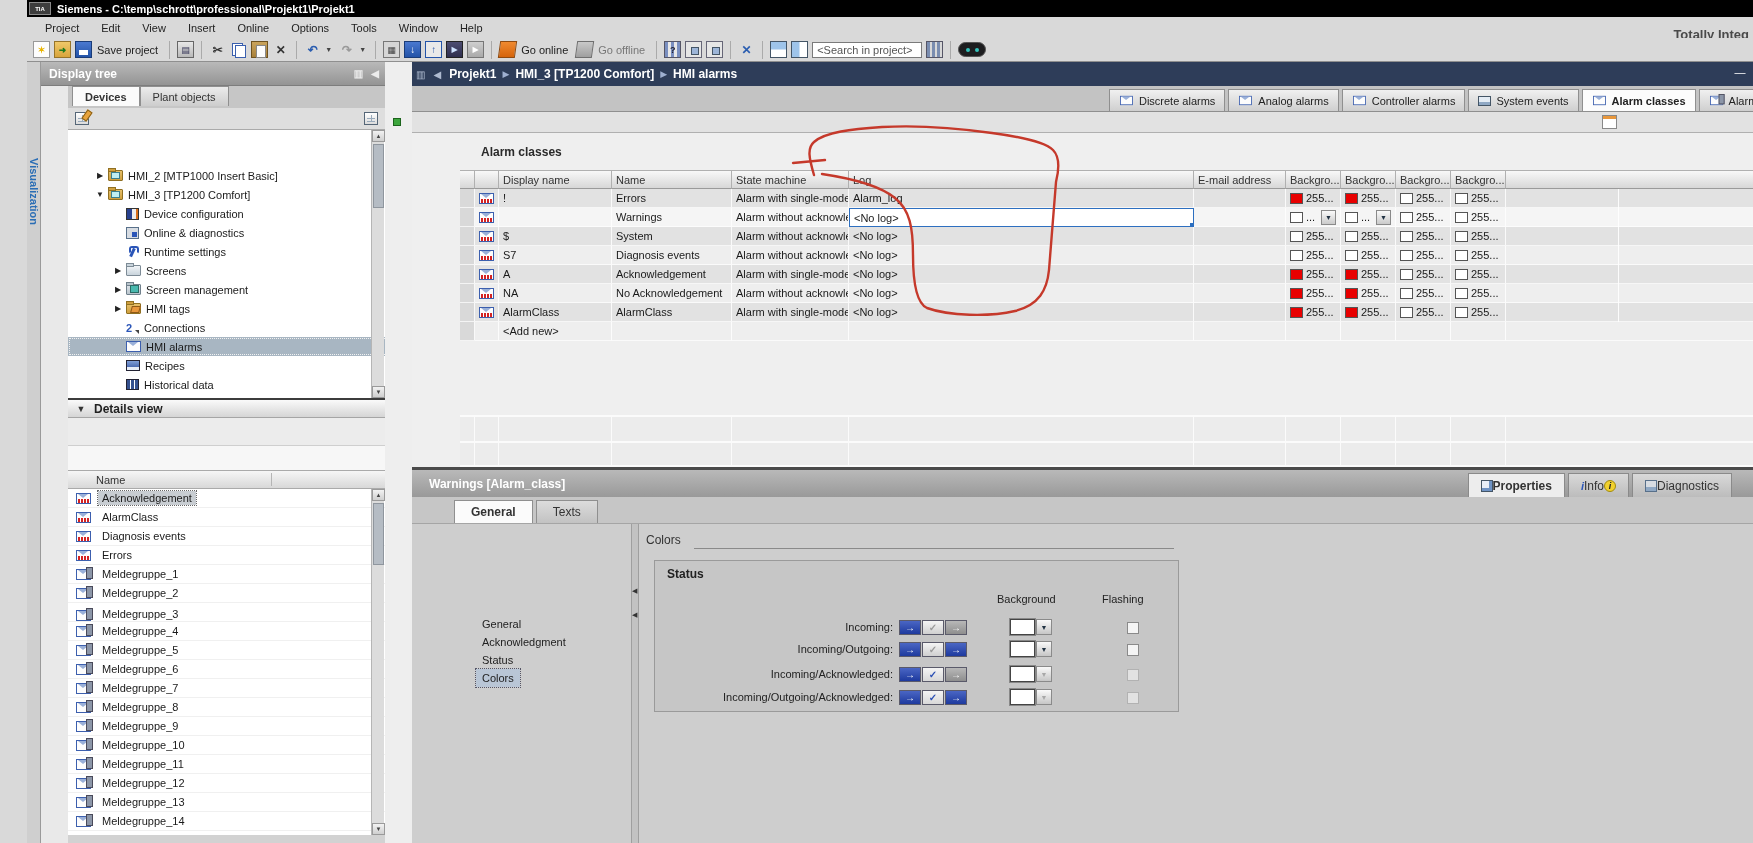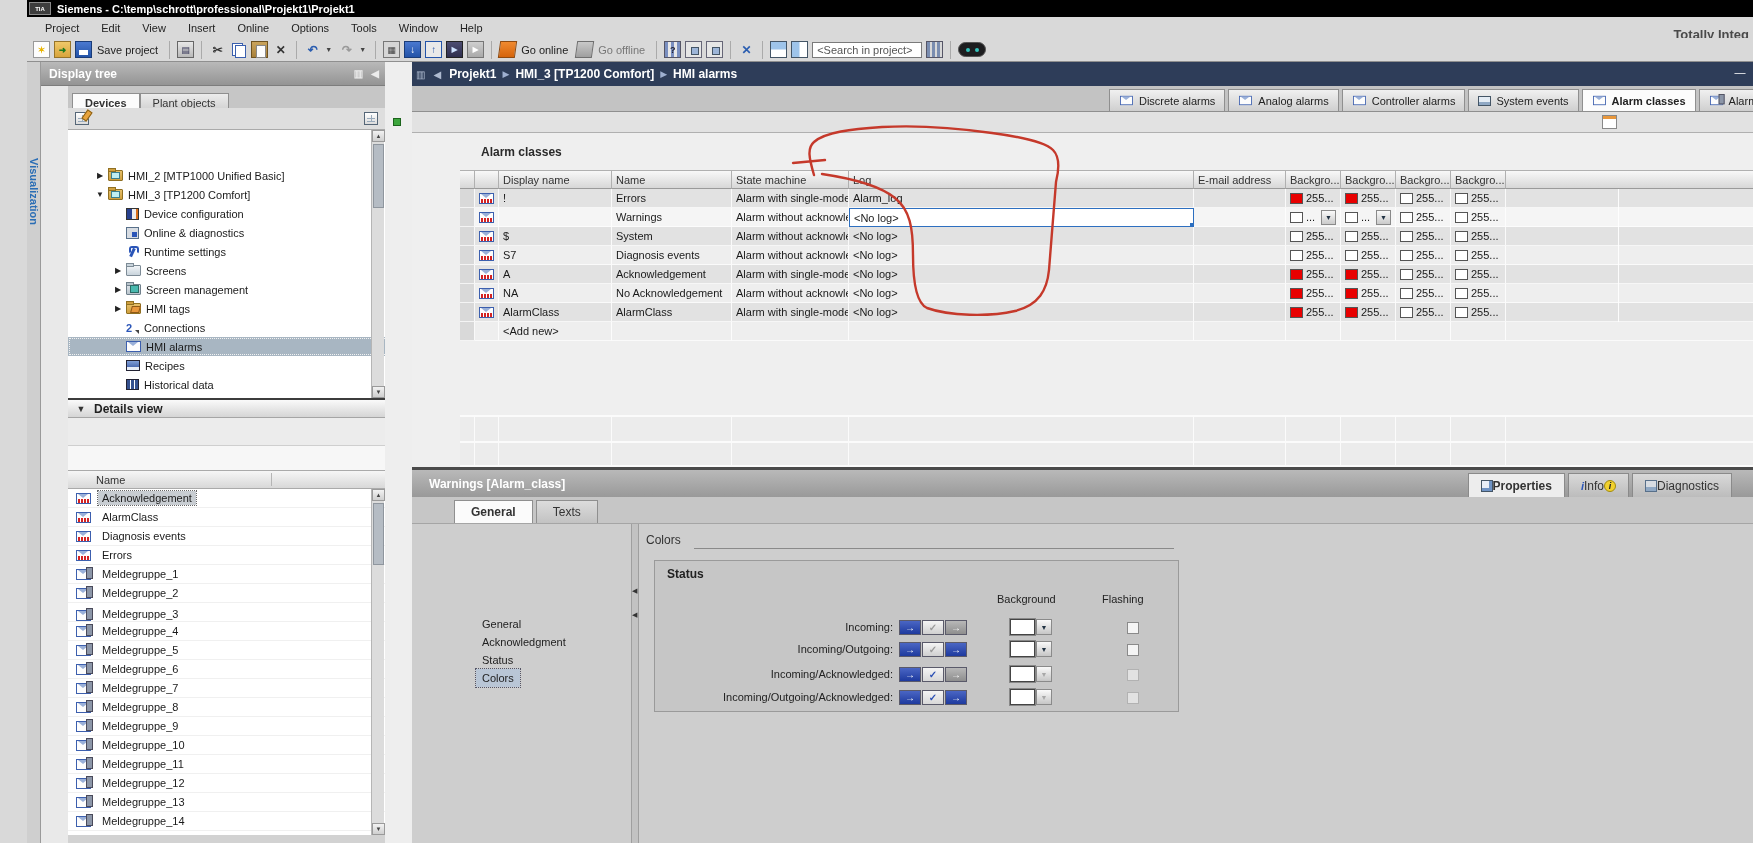--- a/index.html
+++ b/index.html
@@ -50,21 +50,21 @@
   .i-copilot::before { content:""; position:absolute; left:7px; top:5px; width:4px; height:4px; border-radius:2px; background:#35c2bb; box-shadow:9px 0 0 #35c2bb; }
 
   
   #leftstrip { left:0; top:62px; width:14px; height:781px; background:#cfcfcf; border-right:1px solid #9a9a9a; }
   #side-tab-label { position:absolute; left:13px; top:96px; transform:rotate(90deg); transform-origin:0 0; font-size:11px; font-weight:bold; color:#2a6db5; white-space:nowrap; }
 
   
   #ptree { left:14px; top:62px; width:344px; height:781px; background:#e9e9e9; border-right:2px solid #6e6e6e; }
   .panel-hdr { position:absolute; left:0; width:344px; height:24px; background:linear-gradient(#b9b9b9,#949494); color:#fff; font-weight:bold; font-size:12px; display:flex; align-items:center; padding-left:8px; border-bottom:1px solid #7d7d7d; }
   .panel-hdr .hdr-icons { position:absolute; right:6px; display:flex; gap:8px; color:#ececec; font-size:10px; }
-  #pt-tabs { left:0; top:24px; width:344px; height:34px; background:#c6c6c6; display:flex; align-items:center; padding-left:4px; border-bottom:1px solid #9a9a9a; }
+  #pt-tabs { left:0; top:24px; width:344px; height:34px; background:#c6c6c6; display:flex; align-items:flex-start; padding-left:4px; border-bottom:1px solid #9a9a9a; }
   .pt-tab { height:20px; padding:0 12px; display:flex; align-items:center; background:linear-gradient(#ececec,#cdcdcd); border:1px solid #8f8f8f; border-bottom:none; font-size:11px; color:#333; }
   .pt-tab.active { background:#fbfbfb; font-weight:bold; }
   #pt-toolbar { left:0; top:46px; width:344px; height:22px; background:#dedede; border-bottom:1px solid #aaa; }
   .ic-grid { position:absolute; width:14px; height:13px; background:linear-gradient(#fff,#dcdcdc); border:1px solid #567; }
   .ic-grid::after { content:""; position:absolute; inset:2px; background:
      linear-gradient(90deg, transparent 0 4px, #9ab 4px 5px, transparent 5px 9px, #9ab 9px 10px, transparent 10px),
      linear-gradient(transparent 0 3px, #9ab 3px 4px, transparent 4px 6px, #9ab 6px 7px, transparent 7px); }
   .ic-grid--pencil::before { content:""; position:absolute; right:-2px; top:-3px; width:4px; height:9px; background:#e8a33c; border:1px solid #8a6218; transform:rotate(35deg); z-index:2; }
   .ic-grid--green::before { content:""; position:absolute; right:-2px; bottom:-2px; width:6px; height:6px; background:#3da63d; border:1px solid #1c641c; z-index:2; }
   #tree-area { left:0; top:68px; width:330px; height:268px; background:#fff; overflow:hidden; }
@@ -274,21 +274,21 @@
       </div>
     <div id="pt-toolbar" class="abs">
       <span class="ic-grid ic-grid--pencil" style="left:7px;top:4px"></span>
       <span class="ic-grid" style="left:296px;top:4px"></span>
       <span class="ic-grid ic-grid--green" style="left:318px;top:4px"></span>
     </div>
     <div id="tree-area" class="abs">
         <div class="tree-row" style="top: 36px; padding-left: 26px;">
           <span class="tw-exp">▶</span>
           <span class="tw-ico fold fold--hmi"></span>
-          <span class="tree-label">HMI_2 [MTP1000 Unified Basic]</span>
+          <span class="tree-label">HMI_2 [MTP1000 Insert Basic]</span>
         </div>
         <div class="tree-row" style="top: 55px; padding-left: 26px;">
           <span class="tw-exp">▼</span>
           <span class="tw-ico fold fold--hmi"></span>
           <span class="tree-label">HMI_3 [TP1200 Comfort]</span>
         </div>
         <div class="tree-row" style="top: 74px; padding-left: 44px;">
           <span class="tw-exp"></span>
           <span class="tw-ico ic-devcfg"></span>
           <span class="tree-label">Device configuration</span>

